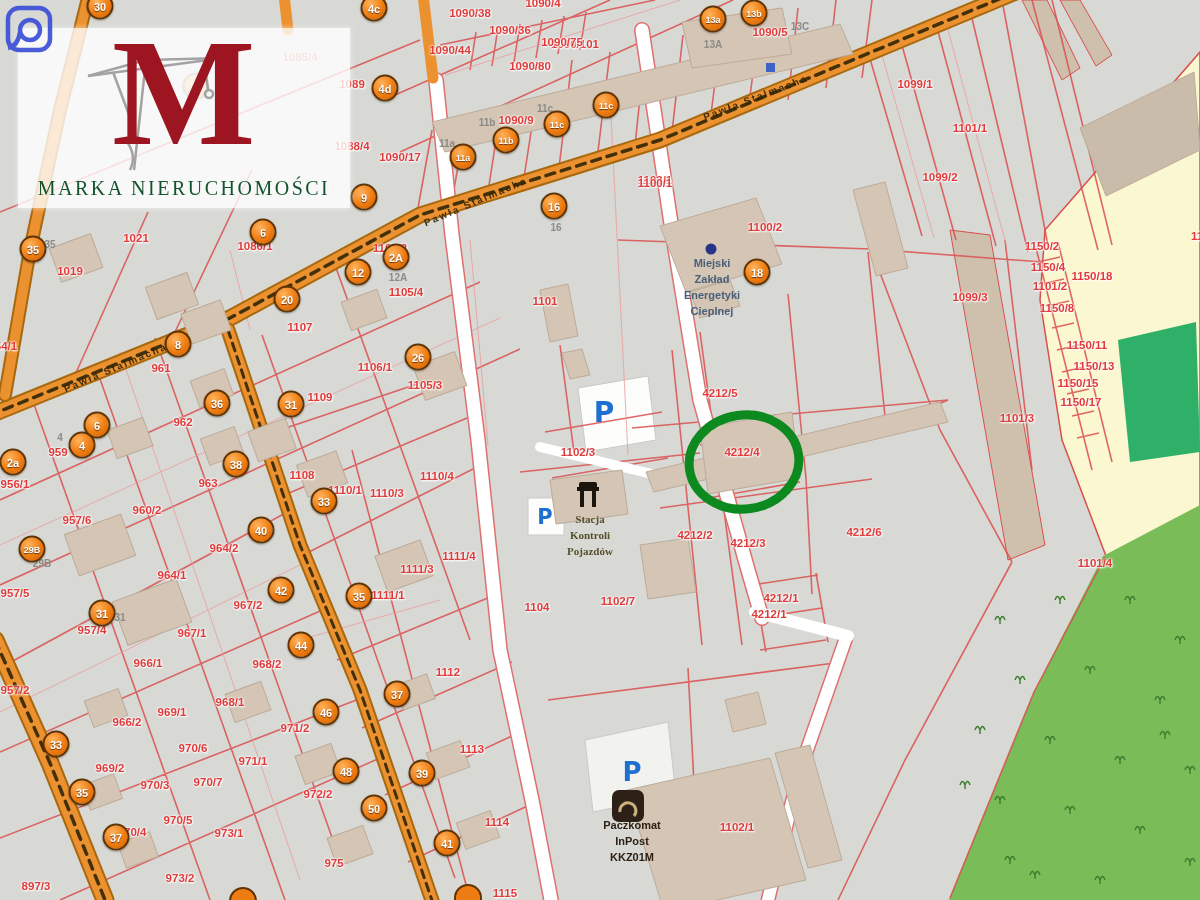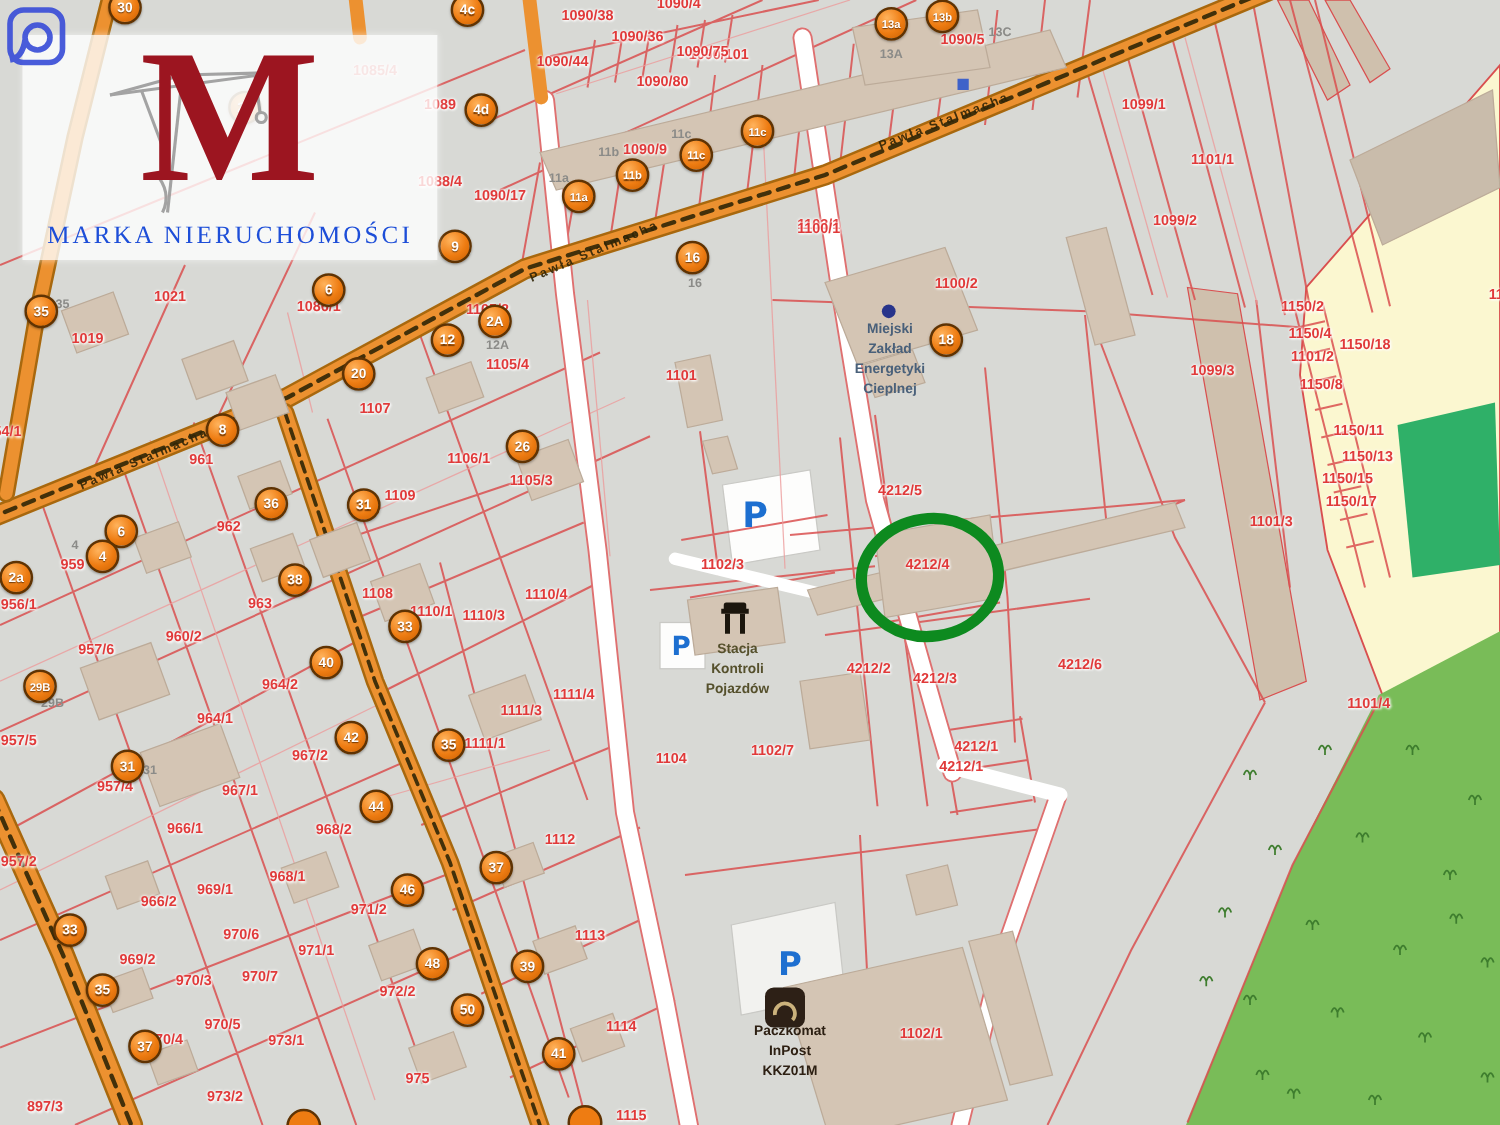--- a/index.html
+++ b/index.html
@@ -15,32 +15,32 @@
   .marker.small{font-size:9px;}
   .plabel{position:absolute;transform:translate(-50%,-50%);color:#e03a3a;font-size:11.5px;
     font-weight:bold;white-space:nowrap;
     text-shadow:0 0 2px #fff,0 0 3px #fff,1px 1px 2px rgba(255,255,255,.9);}
   .blabel{position:absolute;transform:translate(-50%,-50%);color:#8b8b88;font-size:10px;
     font-weight:bold;white-space:nowrap;}
   .poi{position:absolute;transform:translate(-50%,0);text-align:center;white-space:pre-line;
     font-weight:bold;font-size:11px;line-height:1.45;}
   .poi.school{color:#2a2a2a;font-size:13.5px;line-height:1.6;font-weight:600;}
   .poi.mzec{color:#49607a;}
-  .poi.stacja{color:#55502c;}
+  .poi.stacja{color:#55502c;font-family:Liberation Serif, serif;}
   .poi.paczkomat{color:#2d2013;}
   .ppark{position:absolute;transform:translate(-50%,-50%);color:#1d6fd0;font-weight:bold;
     font-family:"DejaVu Sans",sans-serif;}
   .street-label{position:absolute;color:#2f2407;font-size:10px;font-weight:bold;
     letter-spacing:2px;white-space:nowrap;opacity:.9;}
   .wm{position:absolute;left:18px;top:28px;width:332px;height:180px;
     background:rgba(255,255,255,.8);box-shadow:0 0 6px rgba(255,255,255,.6);}
   .wm-m{position:absolute;left:94px;top:-24px;font-family:"Liberation Serif",serif;
     font-weight:bold;font-size:152px;line-height:1.18;color:#9c1520;}
   .wm-text{position:absolute;left:0;right:0;bottom:8px;text-align:center;
-    font-family:"Liberation Serif",serif;font-size:20px;color:#1d4ed8;letter-spacing:2.5px;}
+    font-family:"Liberation Serif",serif;font-size:20px;color:#14532d;letter-spacing:2.5px;}
   .corner-icon{position:absolute;left:8px;top:832px;}
 </style>
 </head>
 <body>
 
 <div class="stage">
 
   <svg width="1200" height="900" viewBox="0 0 1200 900">
 
     <rect x="0" y="0" width="1200" height="900" fill="#d8d9d5"></rect>

